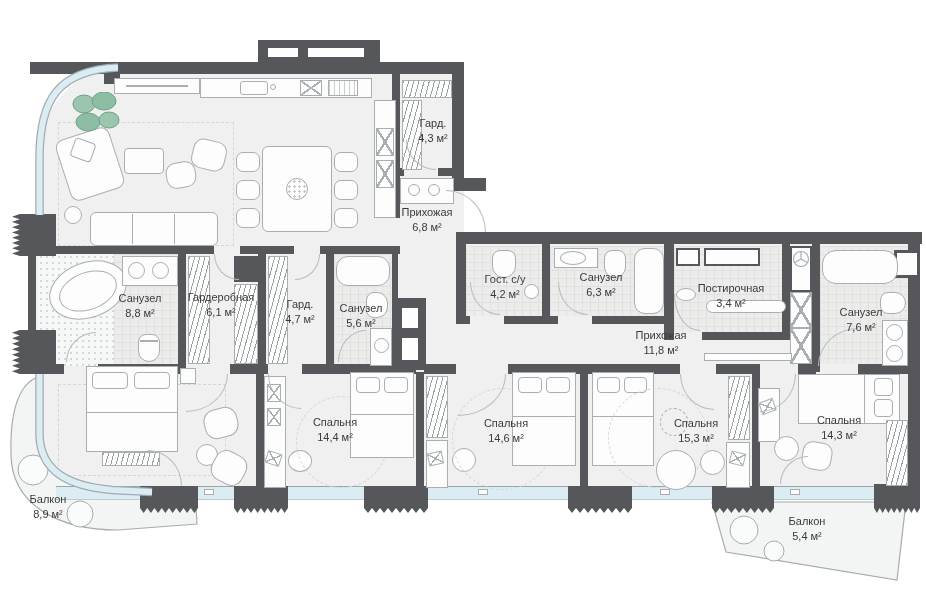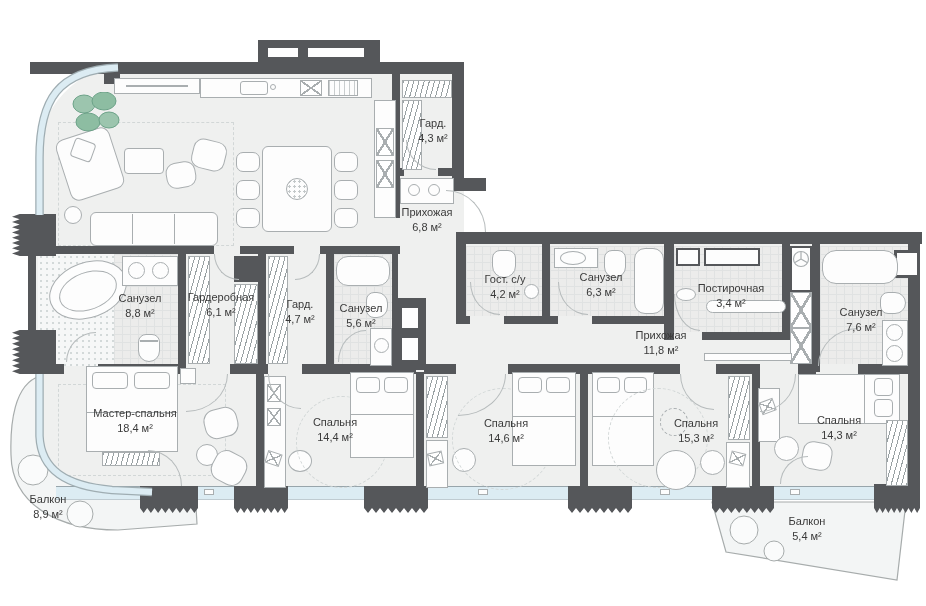--- a/index.html
+++ b/index.html
@@ -317,21 +317,20 @@
   <div class="rl" style="left:427px;top:220px"><span>Прихожая</span><span class="a">6,8 м²</span></div>
   <div class="rl" style="left:140px;top:306px"><span>Санузел</span><span class="a">8,8 м²</span></div>
   <div class="rl" style="left:221px;top:305px"><span>Гардеробная</span><span class="a">6,1 м²</span></div>
   <div class="rl" style="left:300px;top:312px"><span>Гард.</span><span class="a">4,7 м²</span></div>
   <div class="rl" style="left:361px;top:316px"><span>Санузел</span><span class="a">5,6 м²</span></div>
   <div class="rl" style="left:505px;top:287px"><span>Гост. с/у</span><span class="a">4,2 м²</span></div>
   <div class="rl" style="left:601px;top:285px"><span>Санузел</span><span class="a">6,3 м²</span></div>
   <div class="rl" style="left:731px;top:296px"><span>Постирочная</span><span class="a">3,4 м²</span></div>
   <div class="rl" style="left:861px;top:320px"><span>Санузел</span><span class="a">7,6 м²</span></div>
   <div class="rl" style="left:661px;top:343px"><span>Прихожая</span><span class="a">11,8 м²</span></div>
-  <div class="rl" style="left:135px;top:421px"><span>Мастер-спальня</span><span class="a">18,4 м²</span></div>
   <div class="rl" style="left:335px;top:430px"><span>Спальня</span><span class="a">14,4 м²</span></div>
   <div class="rl" style="left:506px;top:431px"><span>Спальня</span><span class="a">14,6 м²</span></div>
   <div class="rl" style="left:696px;top:431px"><span>Спальня</span><span class="a">15,3 м²</span></div>
   <div class="rl" style="left:839px;top:428px"><span>Спальня</span><span class="a">14,3 м²</span></div>
   <div class="rl" style="left:48px;top:507px"><span>Балкон</span><span class="a">8,9 м²</span></div>
   <div class="rl" style="left:807px;top:529px"><span>Балкон</span><span class="a">5,4 м²</span></div>
 
 </div>
 
 </body></html>

